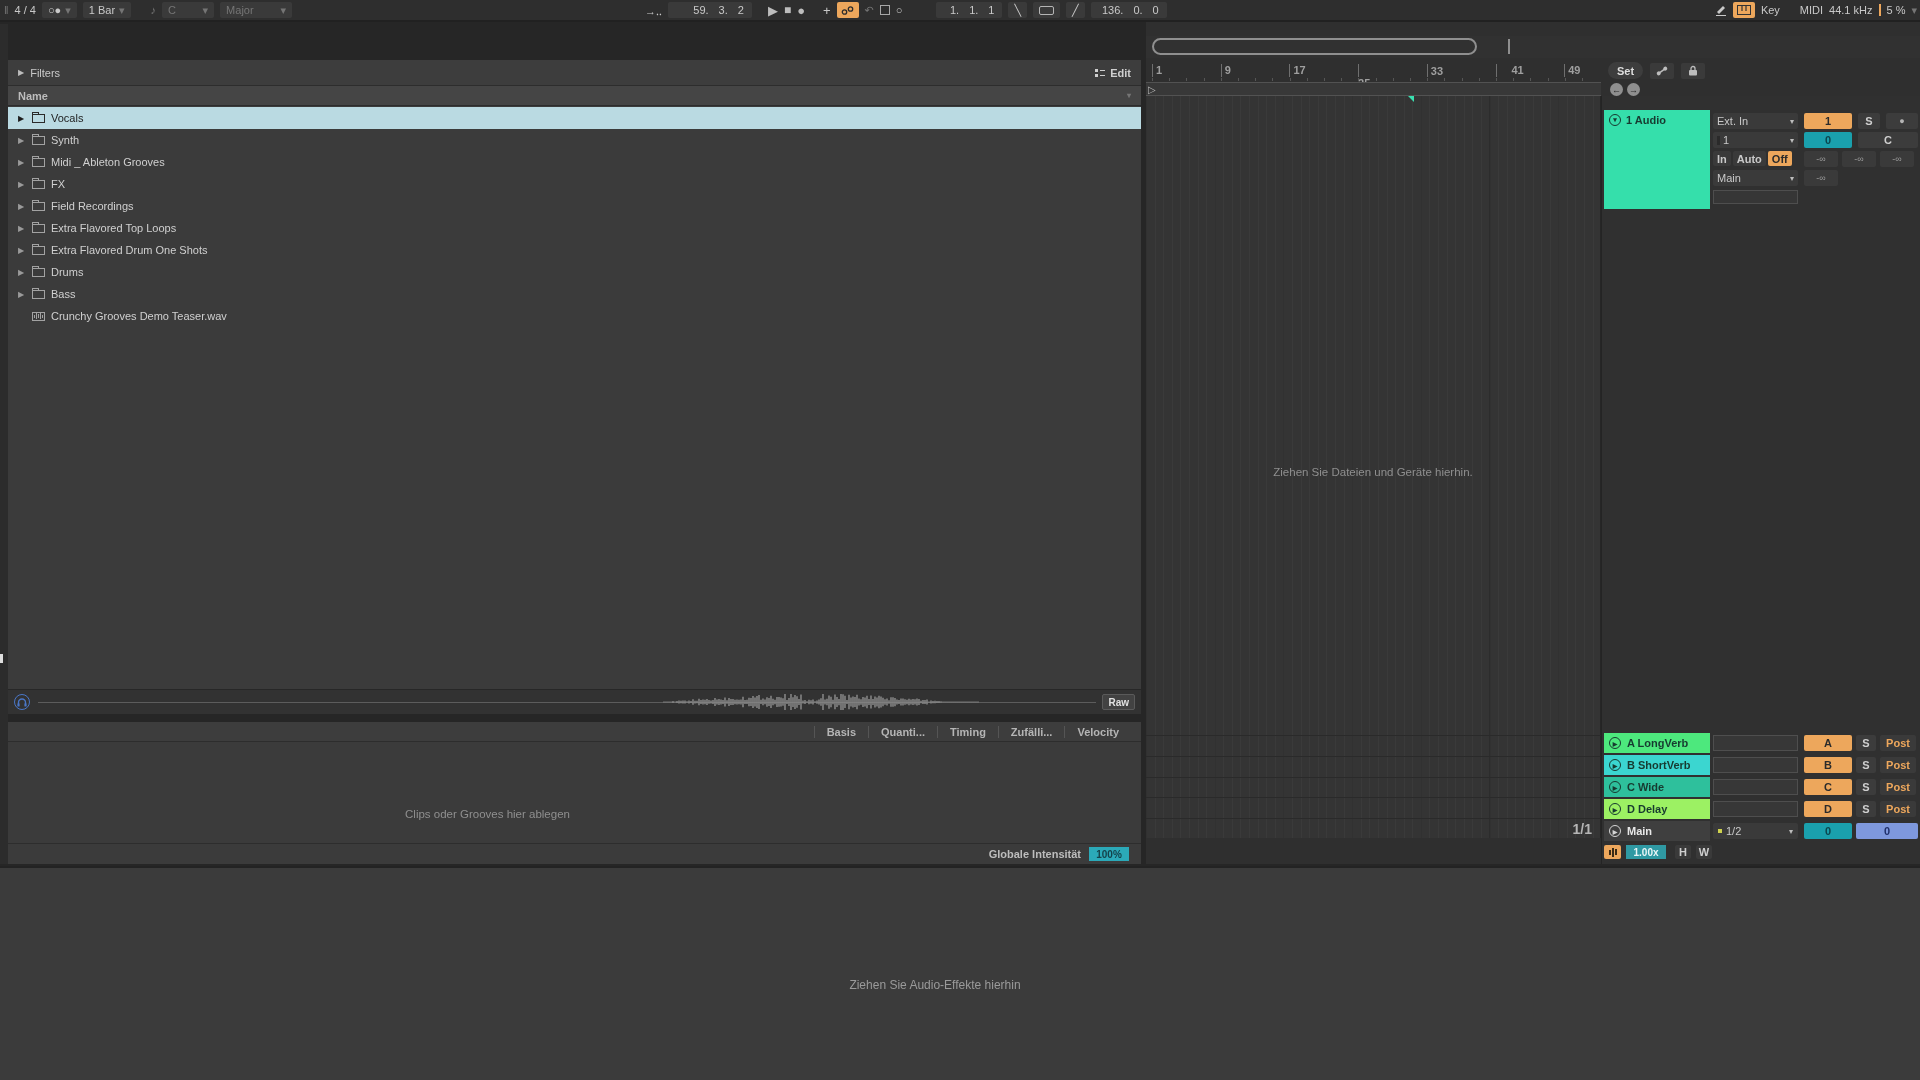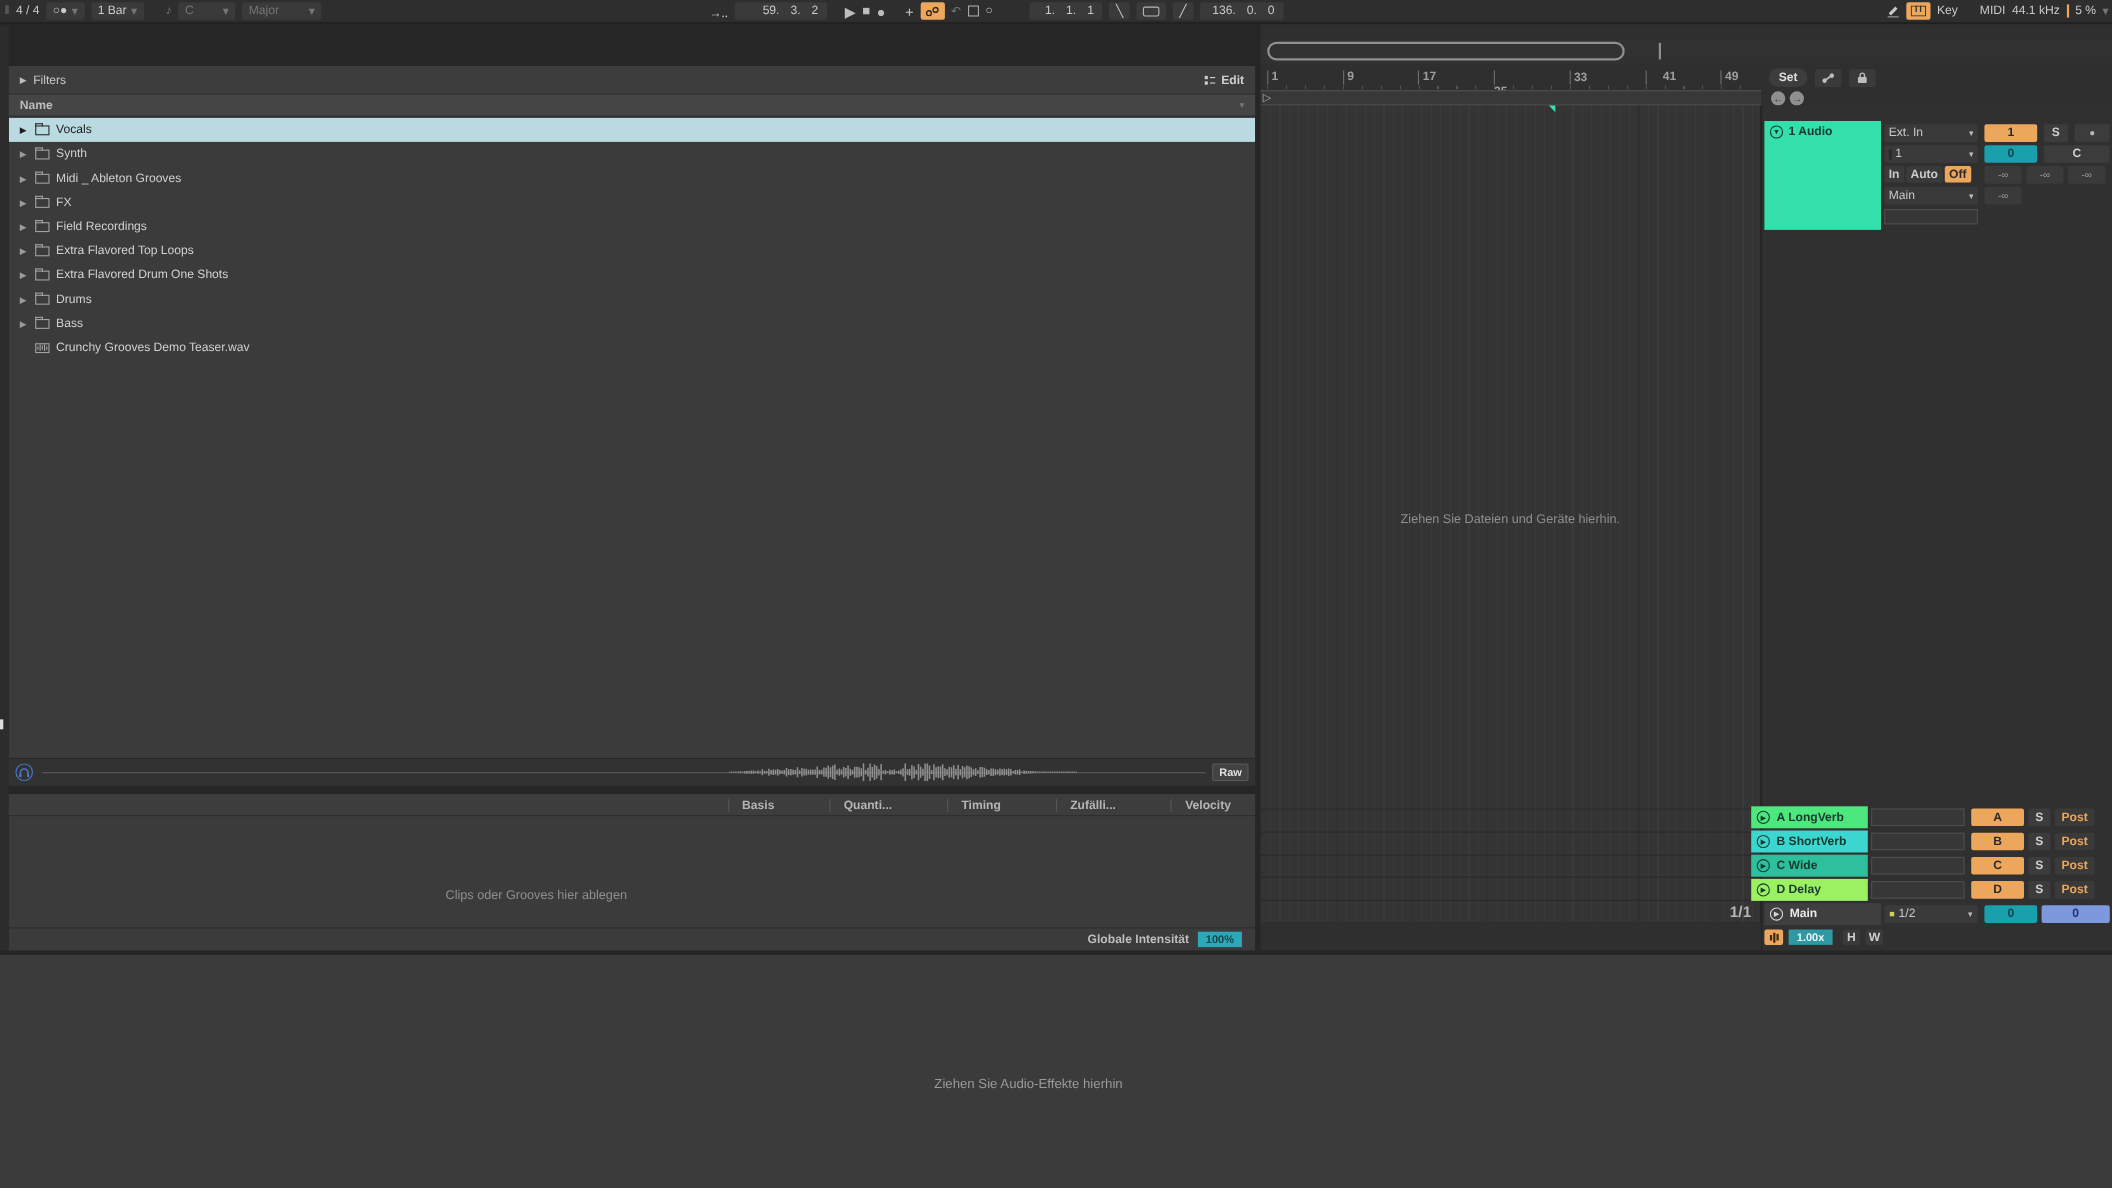--- a/index.html
+++ b/index.html
@@ -61,21 +61,21 @@
     border-radius:50%;display:flex;align-items:center;justify-content:center;}
   .pv-line{position:absolute;left:30px;right:45px;top:12px;height:1px;background:#5c5c5c;}
   .wavewrap{position:absolute;left:655px;top:3px;width:316px;height:18px;}
   .raw-btn{position:absolute;right:6px;top:4px;background:#424242;border:1px solid #5a5a5a;
     border-radius:2px;padding:0 5px;height:16px;display:inline-flex;align-items:center;
     font-weight:bold;font-size:10px;color:#e0e0e0;}
 
   
   .groove{position:absolute;left:8px;top:722px;width:1133px;height:142px;background:#3b3b3b;}
   .g-head{height:20px;background:#3d3d3d;border-bottom:1px solid #2d2d2d;display:flex;
-    justify-content:flex-end;align-items:center;padding-right:10px;gap:38px;}
+    justify-content:flex-end;align-items:center;padding-right:10px;}
   .g-col{padding:0 12px;border-left:1px solid #555;height:12px;display:flex;align-items:center;
     color:#b5b5b5;font-weight:bold;}
   .g-body{position:relative;height:100px;}
   .g-drop{position:absolute;top:66px;left:0;right:174px;text-align:center;color:#8f8f8f;font-size:11.5px;}
   .g-foot{position:absolute;left:0;right:0;bottom:0;height:21px;display:flex;align-items:center;
     justify-content:flex-end;gap:8px;padding-right:12px;border-top:1px solid #2d2d2d;}
   .g-foot .lbl{color:#bdbdbd;font-weight:bold;}
   .amount-box{background:#2ba9b8;color:#14424a;font-weight:bold;font-size:10px;width:40px;height:14px;
     display:inline-flex;align-items:center;justify-content:center;}
 
@@ -141,21 +141,21 @@
   .mx{position:absolute;border-radius:2px;height:16px;display:flex;align-items:center;
     justify-content:center;font-weight:bold;}
   .mx-act{left:200px;width:48px;background:#eda75c;color:#2b2b2b;}
   .mx-s{background:#3c3c3c;color:#cfcfcf;}
   .mx-arm{left:282px;width:32px;background:#3c3c3c;color:#b5b5b5;font-size:9px;}
   .mx-vol{left:200px;width:48px;background:#1aa0ad;color:#0c464e;}
   .mx-pan{left:254px;width:60px;background:#3c3c3c;color:#cfcfcf;}
   .mx-send{width:34px;background:#3a3a3a;color:#9a9a9a;font-size:9px;font-weight:normal;}
 
   
-  .returns{position:absolute;left:446px;top:711px;width:314px;}
+  .returns{position:absolute;left:458px;top:711px;width:314px;}
   .r-row{position:relative;height:20px;margin-bottom:2px;}
   .r-name{position:absolute;left:0;top:0;width:106px;height:20px;background:var(--c,#3f3f3f);
     color:#173a30;display:flex;align-items:center;gap:6px;padding:0 5px;font-weight:bold;}
   .play-circ{width:12px;height:12px;border:1px solid #173a30;border-radius:50%;display:inline-flex;
     align-items:center;justify-content:center;font-size:6px;flex:none;}
   .r-io{position:absolute;left:109px;top:2px;width:85px;height:16px;background:#373737;
     border:1px solid #4e4e4e;}
   .r-send{position:absolute;left:200px;top:2px;width:48px;height:16px;background:#eda75c;color:#2b2b2b;
     border-radius:2px;display:flex;align-items:center;justify-content:center;font-weight:bold;}
   .r-solo{position:absolute;left:252px;top:2px;width:20px;height:16px;background:#3c3c3c;color:#cfcfcf;

